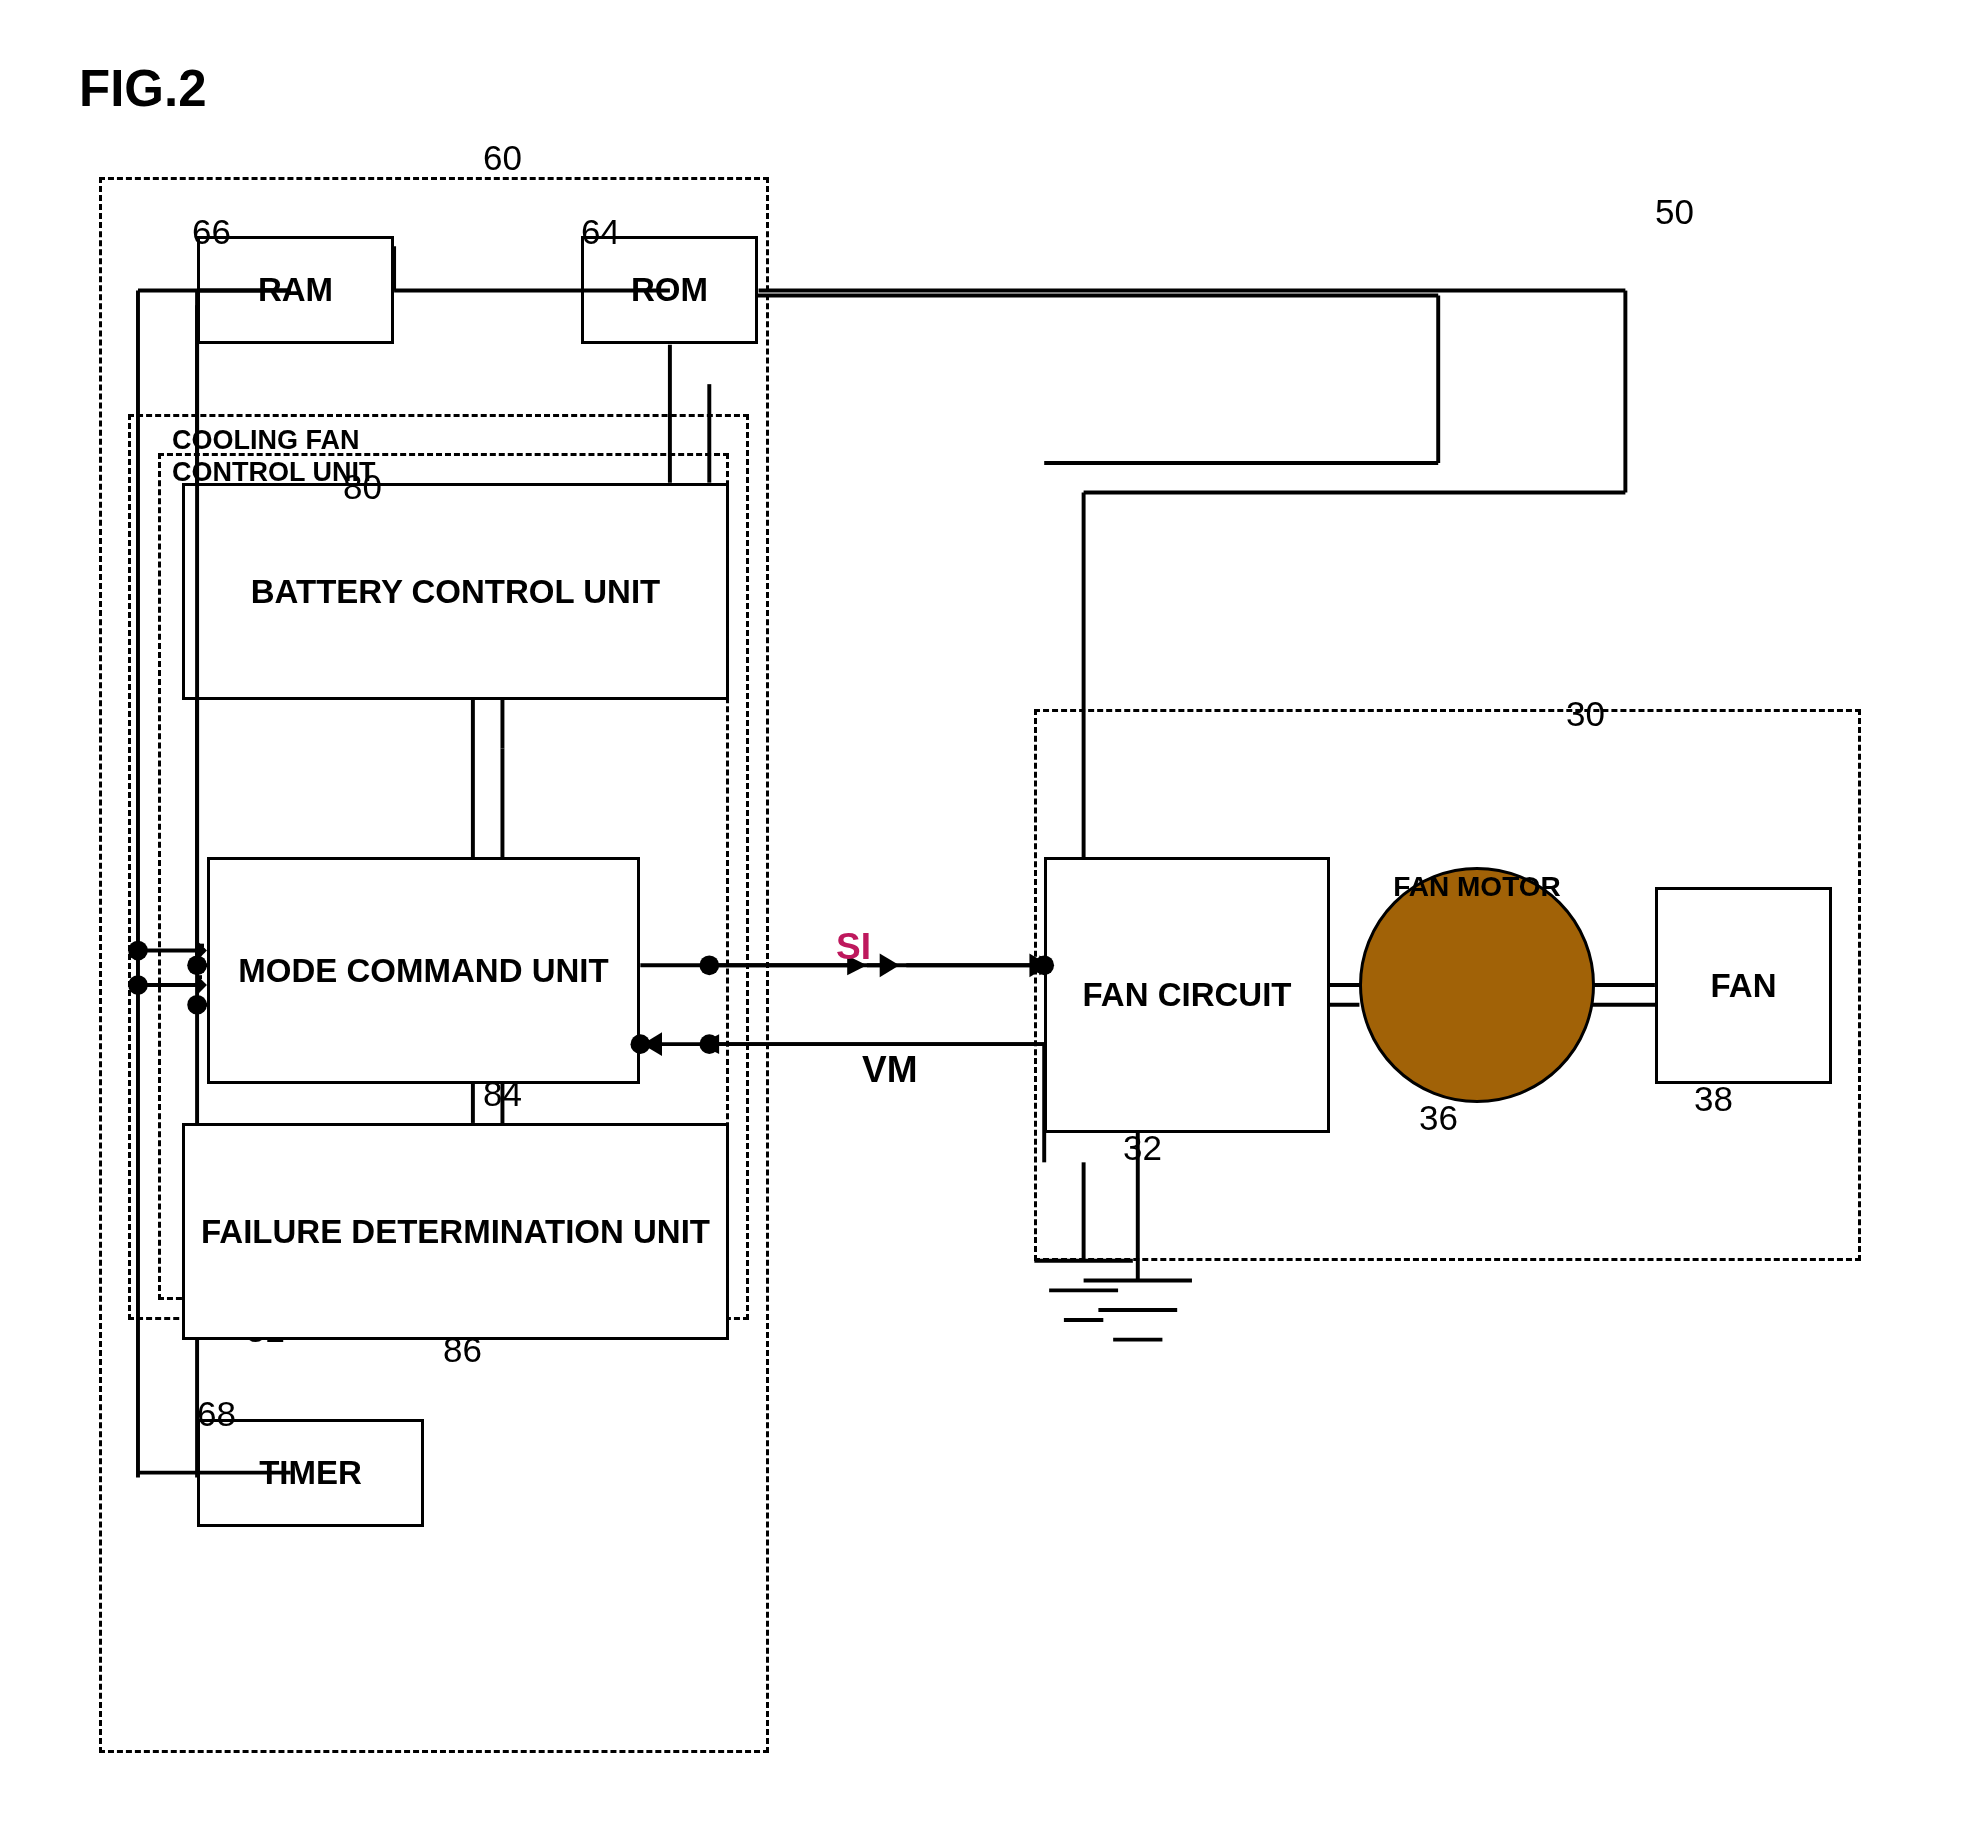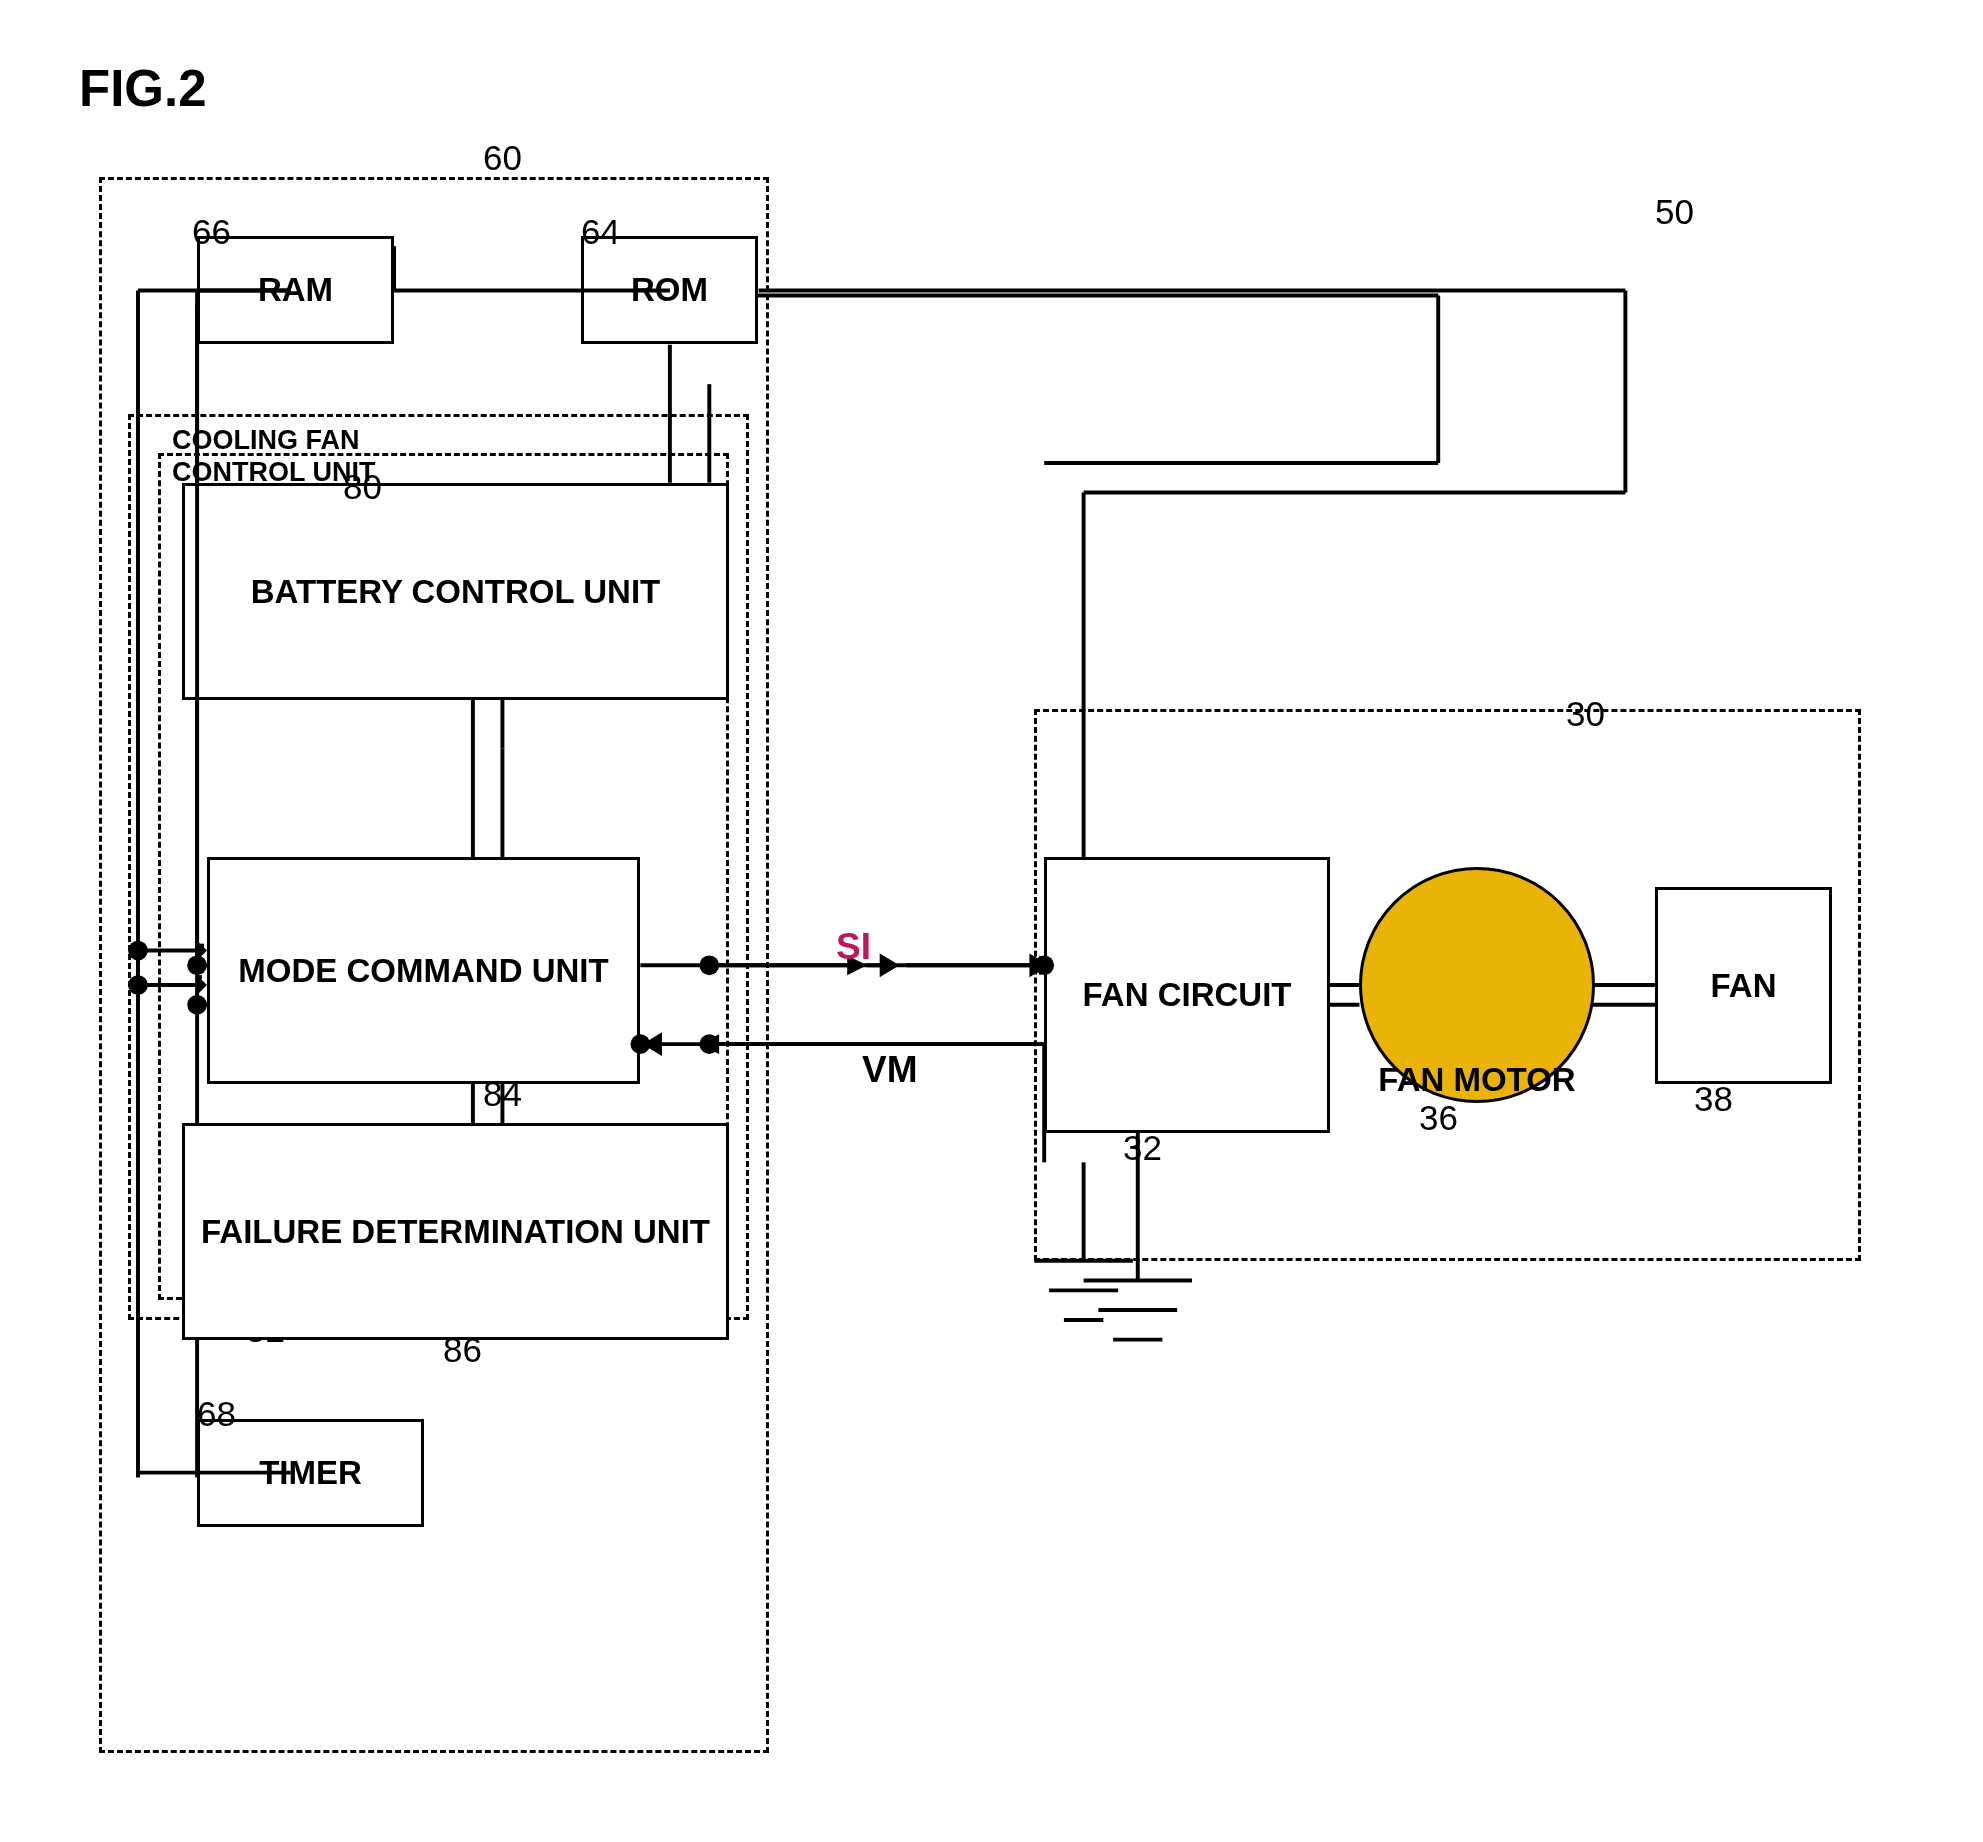--- a/index.html
+++ b/index.html
@@ -52,27 +52,27 @@
       position: absolute;
       border: 3.9px dashed #000;
       background: transparent;
     }
 
     .circle-box {
       position: absolute;
       border: 3.9px solid #000;
       border-radius: 50%;
       display: flex;
-      align-items: flex-end;
+      align-items: flex-start;
       justify-content: center;
       text-align: center;
-      font-size: 33px;
+      font-size: 28px;
       font-weight: bold;
       line-height: 1.2;
-      background: #eab308;
+      background: #a16207;
     }
 
     
     .lines-svg {
       position: absolute;
       top: 0; left: 0;
       width: 1984px;
       height: 1842px;
       pointer-events: none;
     }

